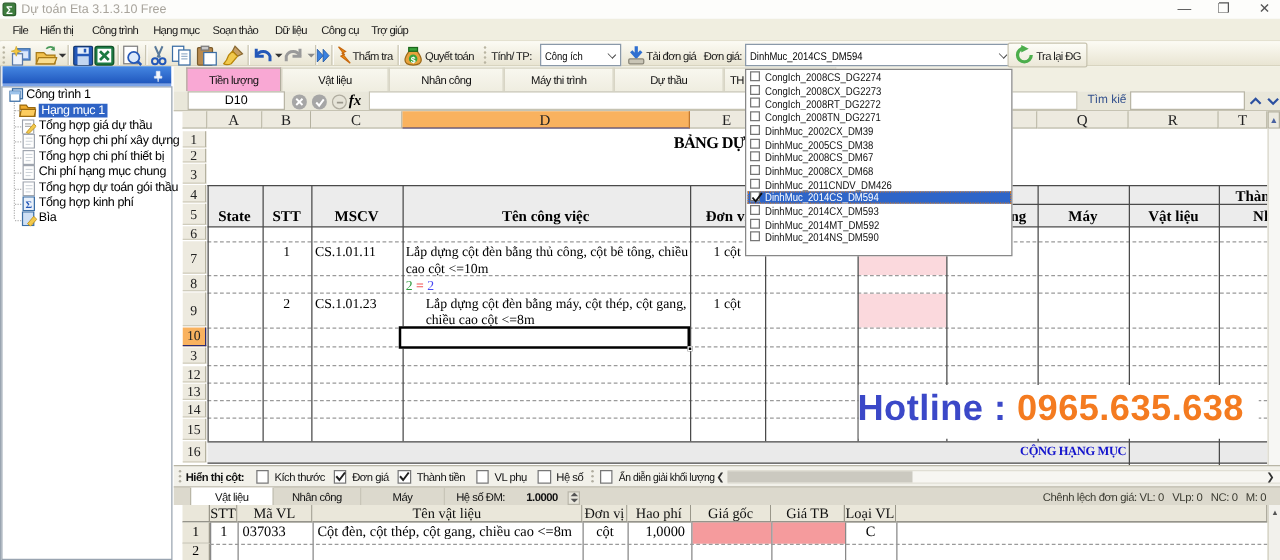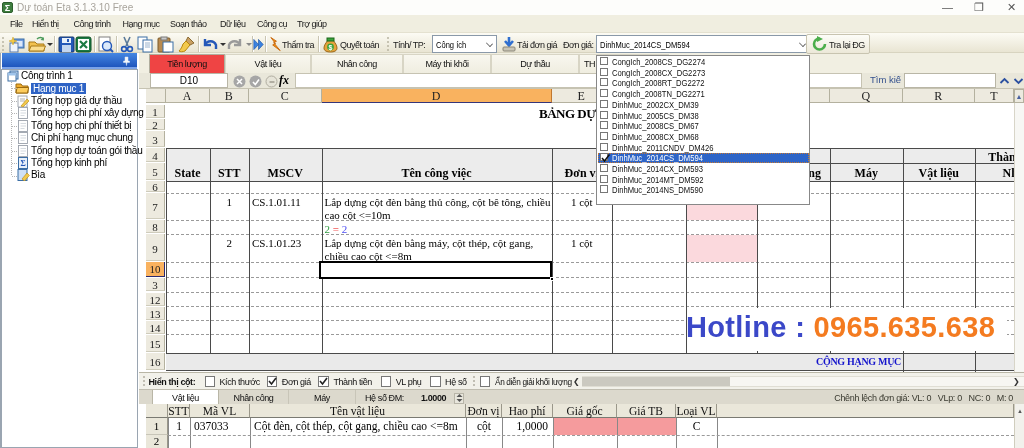--- a/index.html
+++ b/index.html
@@ -22,21 +22,21 @@
 .combo .ctext { position:absolute; left:3px; top:4px; color:#000; transform:scaleX(0.84); transform-origin:0 0; }
 .combo .carr { position:absolute; right:3px; top:4px; width:7px; height:7px; border-right:1.5px solid #444; border-bottom:1.5px solid #444; transform:rotate(45deg) scale(0.8,0.6); }
 
 #sidebar { left:1px; top:69px; width:137px; height:379px; background:#fff; border:1px solid #9aa5b1; }
 #sidehead { left:2px; top:53px; width:135px; height:14px; background:linear-gradient(#4587e2,#1f56bd); }
 #sidehead2 { left:2px; top:67px; width:135px; height:2px; background:#7ba3e8; }
 .treetext { position:absolute; font-size:10px; letter-spacing:-0.3px; color:#000; white-space:nowrap; }
 
 #tabbar { left:139px; top:52.5px; width:885px; height:20px; background:#f1efe2; }
 .tab { position:absolute; top:1.5px; height:18.5px; background:linear-gradient(#f8f7ef,#efede0); border:1px solid #d8d5c5; border-bottom:none; font-size:9px; letter-spacing:-0.4px; color:#111; text-align:center; padding-top:4px; }
-.tab.active { background:#ef4444; border-color:#b0ad9d; }
+.tab.active { background:#f9a8d4; border-color:#b0ad9d; }
 
 #fbar { left:139px; top:73px; width:885px; height:16px; background:#e9e7da; border-bottom:1px solid #c6c3b2; }
 
 .chead { position:absolute; top:89px; height:14px; background:#edeadf; border-right:1px solid #b4b19f; border-bottom:1px solid #b4b19f; font-family:"Liberation Serif",serif; font-size:12px; text-align:center; color:#222; line-height:14px; }
 
 #grid { left:146px; top:103px; width:868px; height:269px; background:#fff; overflow:hidden; }
 .rowhdr { position:absolute; left:0; width:19px; background:#edeadf; border-right:1px solid #b4b19f; border-bottom:1px solid #cfccbc; font-family:"Liberation Serif",serif; font-size:11px; text-align:center; color:#222; }
 .vline { position:absolute; width:1px; background:#4a4a4a; }
 .hline { position:absolute; height:1px; background:#4a4a4a; }
 .dline { position:absolute; height:1px; border-top:1px dashed #9a9a9a; }
@@ -310,21 +310,21 @@
   <div style="position:absolute;left:12px;top:83px;width:5px;border-top:1px dotted #b5b5b5;"></div>
   <div style="position:absolute;left:12px;top:95.5px;width:5px;border-top:1px dotted #b5b5b5;"></div>
   <div style="position:absolute;left:12px;top:108px;width:5px;border-top:1px dotted #b5b5b5;"></div>
   <div style="position:absolute;left:12px;top:120.5px;width:5px;border-top:1px dotted #b5b5b5;"></div>
 </div>
 
 <div class="abs" id="tabbar">
   <div class="tab active" style="left:10px;width:76px;">Tiền lượng</div>
   <div class="tab" style="left:86px;width:86px;">Vật liệu</div>
   <div class="tab" style="left:172px;width:92px;">Nhân công</div>
-  <div class="tab" style="left:264px;width:88px;">Máy thi khối</div>
+  <div class="tab" style="left:264px;width:88px;">Máy thi trình</div>
   <div class="tab" style="left:352px;width:88px;">Dự thầu</div>
   <div class="tab" style="left:440px;width:90px;text-align:left;padding-left:4px;">TH kinh phí</div>
 </div>
 
 <div class="abs" id="fbar">
   <div style="position:absolute;left:11px;top:0px;width:78px;height:15px;background:#fff;border:1px solid #b9b6a6;font-size:10px;text-align:center;line-height:14px;">D10</div>
   <svg style="position:absolute;left:94px;top:2px;" width="13" height="13">
       <circle cx="6.5" cy="6.5" r="6" fill="#a6a6a6"></circle>
       <path d="M4 4 L9 9 M9 4 L4 9" stroke="#fff" stroke-width="1.5"></path>
     </svg>
@@ -431,21 +431,21 @@
 
   <div class="ghead" style="left:756.5px;top:47px;width:228px;">Thành tiền</div>
 
   <div class="gcell" style="left:63.5px;top:93px;width:39.5px;text-align:center;">1</div>
   <div class="gcell" style="left:106px;top:93px;">CS.1.01.11</div>
   <div class="gcell" style="left:178.5px;top:93px;width:229px;line-height:13.4px;">Lắp dựng cột đèn bằng thủ công, cột bê tông, chiều cao cột &lt;=10m</div>
   <div class="gcell" style="left:405.5px;top:93px;width:60.5px;text-align:center;">1 cột</div>
   <div class="gcell" style="left:178.5px;top:119.5px;"><span style="color:#2f9a3f;">2</span> <span style="color:#f25a5a;font-weight:bold;">=</span> <span style="color:#4a4af2;">2</span></div>
   <div class="gcell" style="left:63.5px;top:134px;width:39.5px;text-align:center;">2</div>
   <div class="gcell" style="left:106px;top:134px;">CS.1.01.23</div>
-  <div class="gcell" style="left:178.5px;top:134px;width:229px;line-height:13.4px;">Lắp dựng cột đèn bằng máy, cột thép, cột gang, chiều cao cột &lt;=8m</div>
+  <div class="gcell" style="left:178.5px;top:134px;width:229px;line-height:13.4px;padding-left:16px;">Lắp dựng cột đèn bằng máy, cột thép, cột gang, chiều cao cột &lt;=8m</div>
   <div class="gcell" style="left:405.5px;top:134px;width:60.5px;text-align:center;">1 cột</div>
 
   <div style="position:absolute;left:173px;top:157.5px;width:233px;height:18px;border:2px solid #000;background:#fff;"></div>
   <div style="position:absolute;left:403.5px;top:173.5px;width:4px;height:4px;background:#000;border:1px solid #fff;"></div>
 
   <div style="position:absolute;left:541px;top:204.5px;width:320px;height:43px;background:#fff;"></div>
   <div style="position:absolute;left:540px;top:207.5px;font-size:29px;font-weight:bold;letter-spacing:0.35px;white-space:nowrap;"><span style="color:#3b48c8;">Hotline : </span><span style="color:#f47b20;">0965.635.638</span></div>
 </div>
 
 <div class="abs" style="left:1014px;top:103px;width:10px;height:269px;background:#f7f7f4;border-left:1px solid #d8d5c8;"></div>

